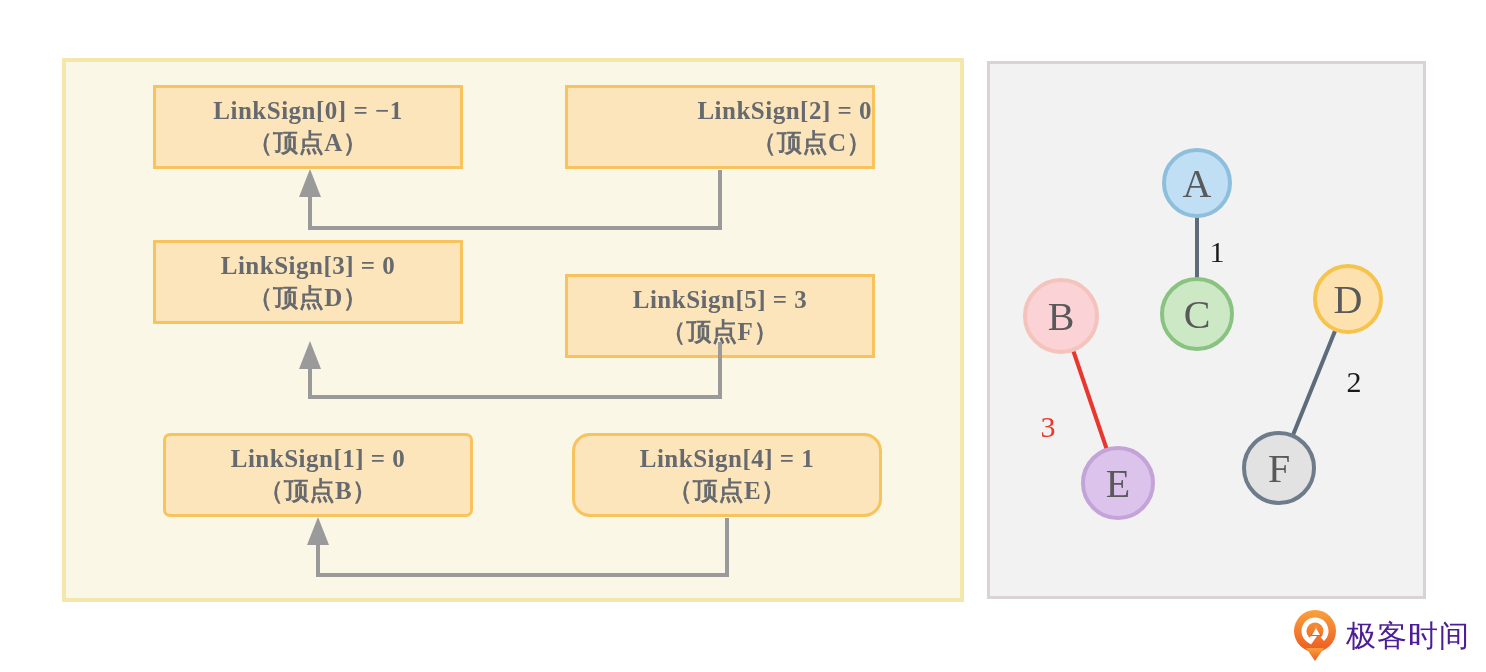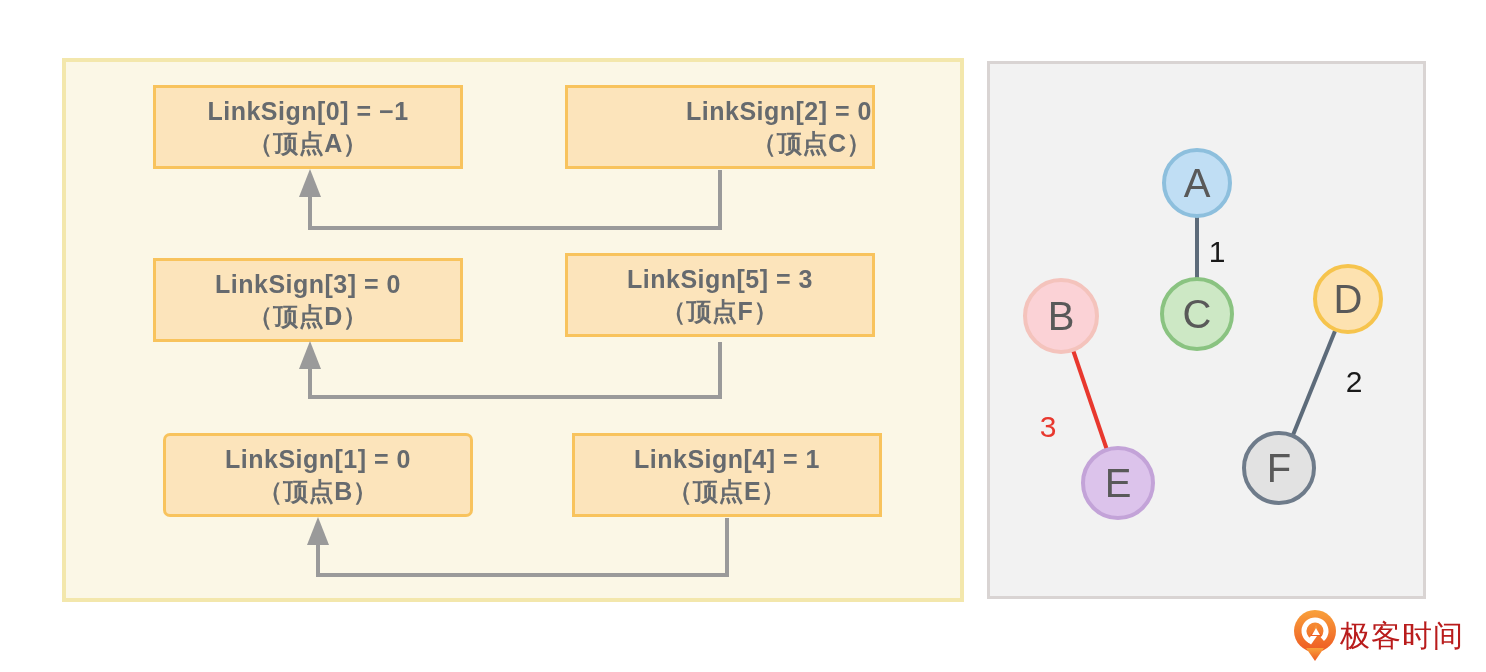--- a/index.html
+++ b/index.html
@@ -1,21 +1,21 @@
 <!DOCTYPE html>
 <html><head>
 <meta charset="utf-8">
 <style>
   html, body { margin: 0; padding: 0; background: #ffffff; }
   body {
     width: 1486px; height: 672px;
     font-family: "Liberation Sans", "DejaVu Sans", sans-serif;
     position: relative; overflow: hidden;
   }
-  .canvas { position: absolute; left: 0; top: 0; width: 1486px; height: 672px; }
+  .canvas { position: absolute; left: 0; top: 0; width: 1486px; height: 672px; font-family: Liberation Serif, serif; }
 
   
   .left-panel {
     position: absolute; left: 62px; top: 58px;
     width: 902px; height: 544px;
     background: #fbf7e6;
     border: 4px solid #f3e7ac;
     box-sizing: border-box;
   }
   .lbox {
@@ -28,24 +28,24 @@
     align-items: center; justify-content: center;
     color: #666a6e;
     font-size: 25px; font-weight: 600;
     line-height: 1.28;
     letter-spacing: 0.5px;
     white-space: nowrap;
   }
   
   .b0 { left: 153px; top:  85px; }
   .b2 { left: 565px; top:  85px; align-items: flex-end; }
-  .b3 { left: 153px; top: 258px; }
-  .b5 { left: 565px; top: 253px; }
+  .b3 { left: 153px; top: 240px; }
+  .b5 { left: 565px; top: 274px; }
   .b1 { left: 163px; top: 433px; border-radius: 7px; }
-  .b4 { left: 572px; top: 433px; }
+  .b4 { left: 572px; top: 433px; border-radius: 18px; }
 
   .overlay-svg {
     position: absolute; left: 0; top: 0;
     width: 1486px; height: 672px;
     pointer-events: none;
   }
 
   
   .right-panel {
     position: absolute; left: 987px; top: 61px;
@@ -54,24 +54,24 @@
     border: 3px solid #d9d4d3;
     box-sizing: border-box;
   }
 
   
   .logo {
     position: absolute; left: 1292px; top: 609px;
     display: flex; align-items: center;
   }
   .logo-text {
-    margin-left: 2px;
+    margin-left: 8px;
     font-size: 30px;
     font-weight: 500;
-    color: #b91c1c;
+    color: #4c1d95;
     letter-spacing: 1px;
     white-space: nowrap;
   }
 </style>
 </head>
 <body>
 
 <div class="canvas">
 
   <section class="left-panel"></section>

